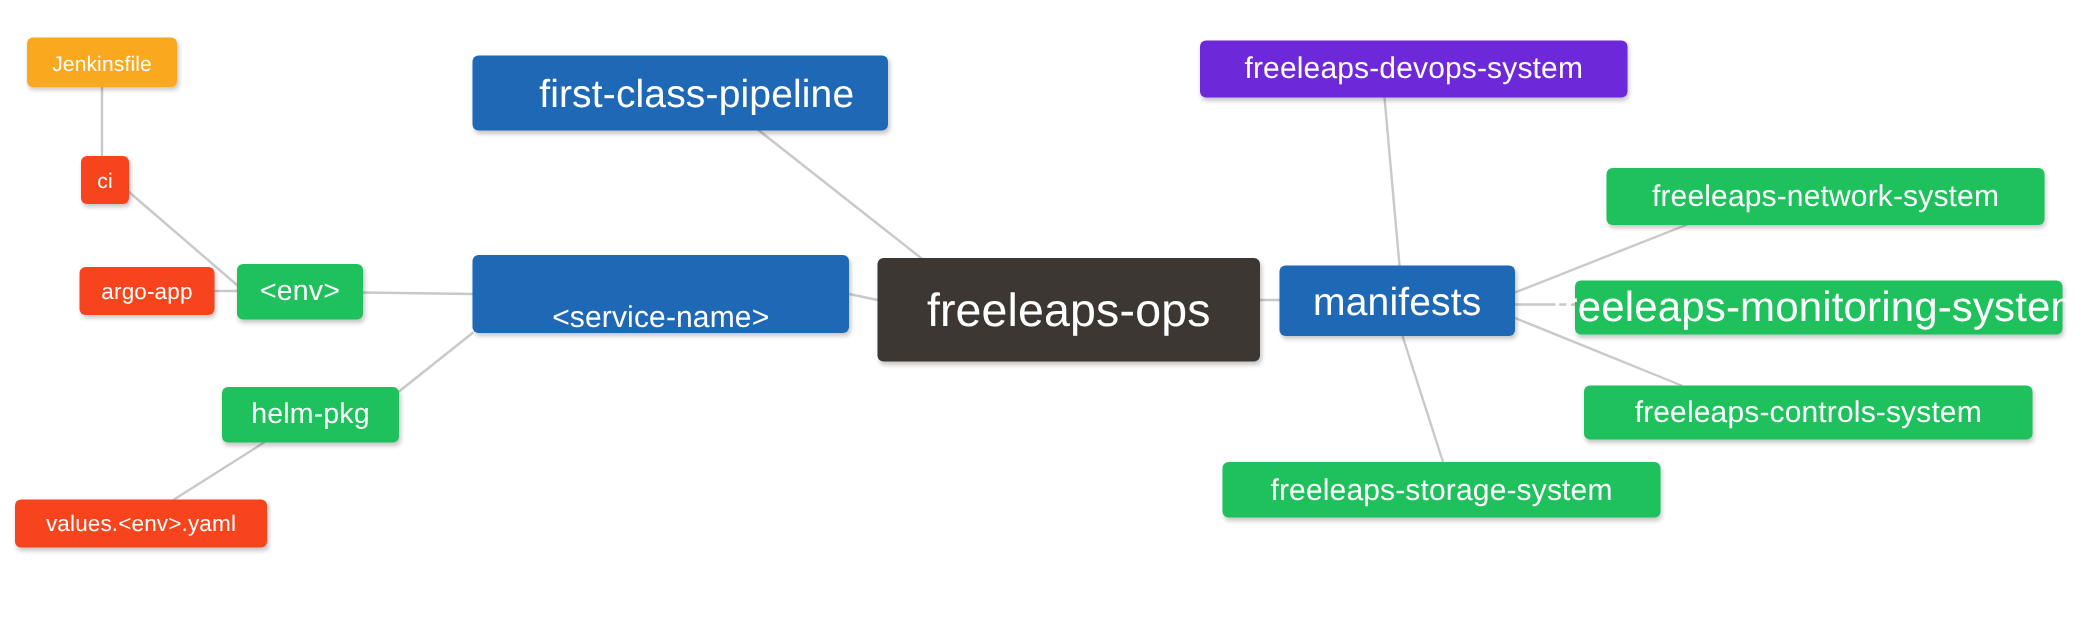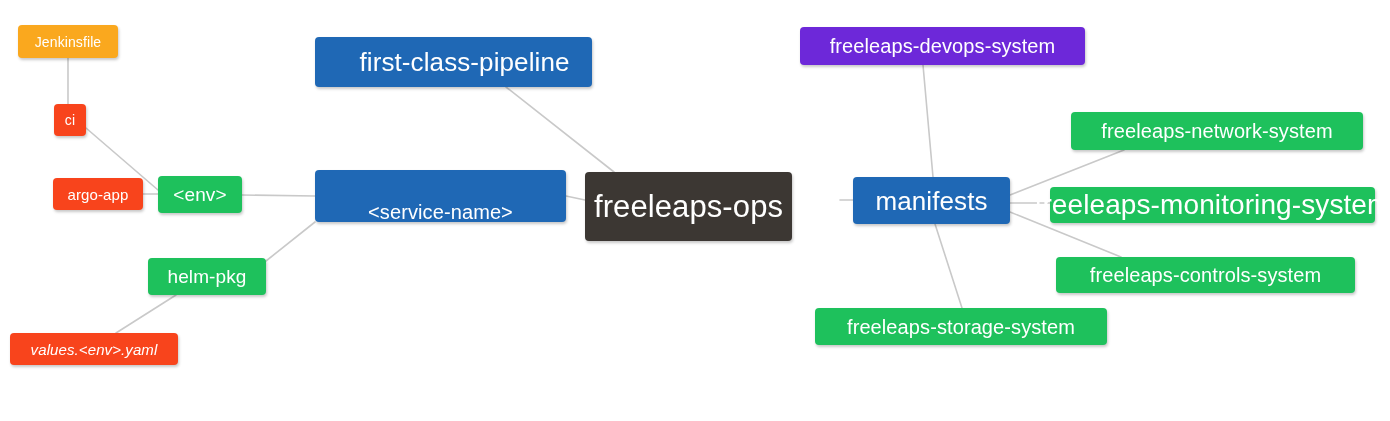--- a/index.html
+++ b/index.html
@@ -75,30 +75,30 @@
       </div>
       <div class="node" style="left: 32px; top: 178px; width: 90px; height: 32px; background: rgb(248, 68, 28); font-size: 15px; margin-left: 21px;">
         <span class="node-label">argo-app</span>
       </div>
       <div class="node" style="left: 158px; top: 176px; width: 84px; height: 37px; background: rgb(30, 193, 92); font-size: 19px; text-align: center;">
         <span class="node-label">&lt;env&gt;</span>
       </div>
       <div class="node" style="left: 148px; top: 258px; width: 118px; height: 37px; background: rgb(30, 193, 92); font-size: 19px;">
         <span class="node-label">helm-pkg</span>
       </div>
-      <div class="node" style="left: 10px; top: 333px; width: 168px; height: 32px; background: rgb(248, 68, 28); font-size: 15px; font-style: italic;">
+      <div class="node" style="left: 10px; top: 333px; width: 168px; height: 32px; background: rgb(248, 68, 28); font-size: 15px;">
         <span class="node-label">values.&lt;env&gt;.yaml</span>
       </div>
       <div class="node" style="left: 315px; top: 37px; width: 277px; height: 50px; background: rgb(31, 104, 181); font-size: 26px; padding-left: 32px;">
         <span class="node-label">first-class-pipeline</span>
       </div>
       <div class="node" style="left: 315px; top: 170px; width: 251px; height: 52px; background: rgb(31, 104, 181); font-size: 20px; align-items: flex-end;">
         <span class="node-label">&lt;service-name&gt;</span>
       </div>
-      <div class="node" style="left: 585px; top: 172px; width: 207px; height: 69px; background: rgb(60, 55, 51); font-size: 31px;">
+      <div class="node" style="left: 585px; top: 172px; width: 255px; height: 69px; background: rgb(60, 55, 51); font-size: 31px;">
         <span class="node-label">freeleaps-ops</span>
       </div>
       <div class="node" style="left: 853px; top: 177px; width: 157px; height: 47px; background: rgb(31, 104, 181); font-size: 26px;">
         <span class="node-label">manifests</span>
       </div>
       <div class="node" style="left: 800px; top: 27px; width: 285px; height: 38px; background: #6d28d9; font-size: 20px;">
         <span class="node-label">freeleaps-devops-system</span>
       </div>
       <div class="node" style="left: 1056px; top: 112px; width: 292px; height: 38px; background: rgb(30, 193, 92); font-size: 20px; margin-left: 15px;">
         <span class="node-label">freeleaps-network-system</span>

